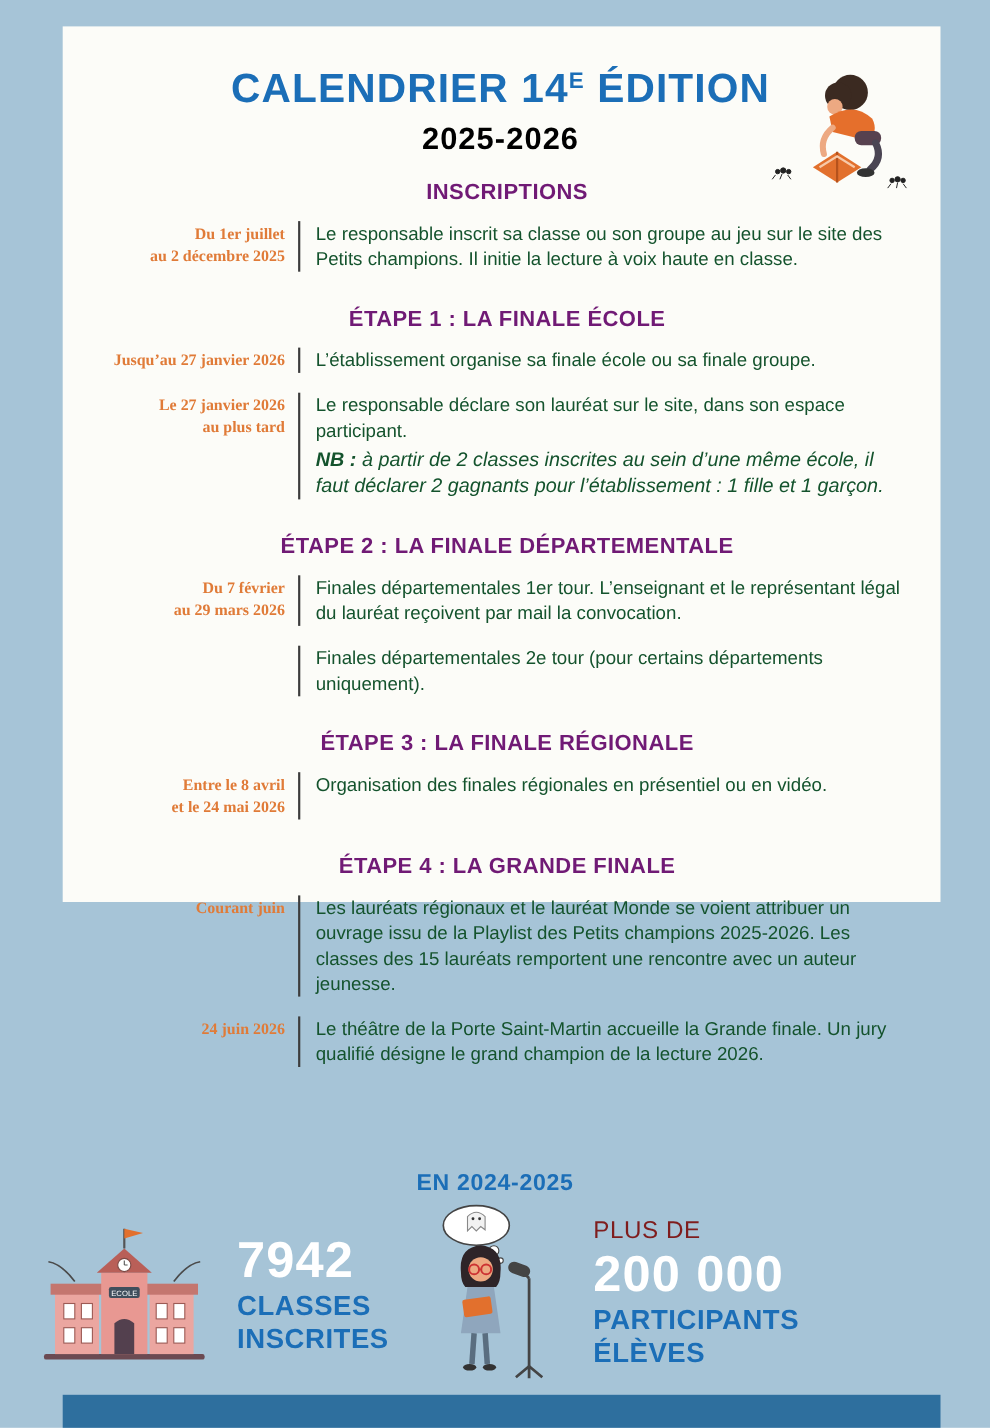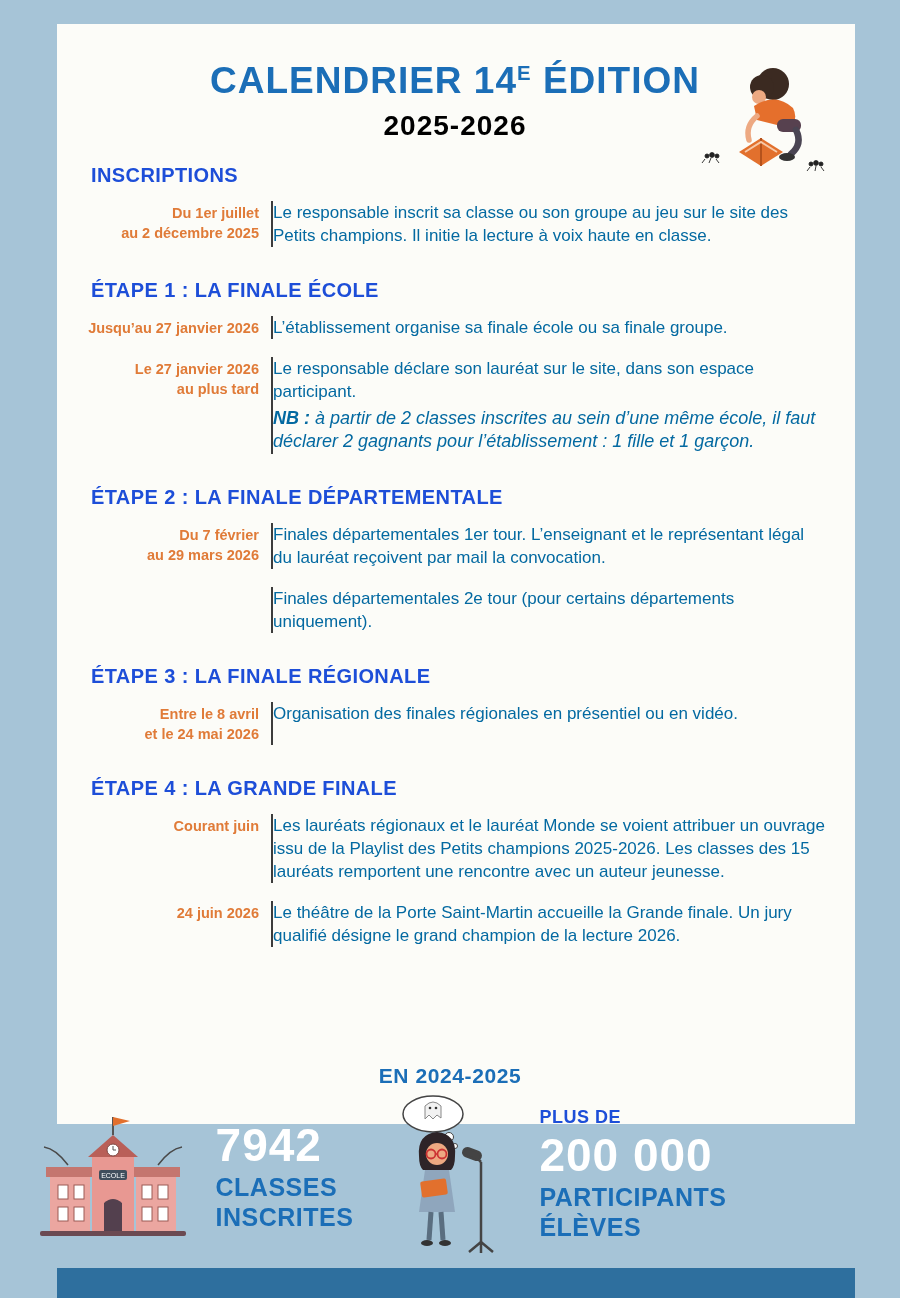--- a/index.html
+++ b/index.html
@@ -1,47 +1,47 @@
 <!DOCTYPE html>
 <html><head>
 <meta charset="utf-8">
 <style>
   * { margin:0; padding:0; box-sizing:border-box; }
   html,body { width:900px; height:1298px; }
   body { background:#a6c4d7; font-family:"Liberation Sans", sans-serif; position:relative; overflow:hidden; }
 
-  .sheet { position:absolute; left:57px; top:24px; width:798px; height:1100px;
+  .sheet { position:absolute; left:57px; top:24px; width:798px; height:796px;
            background:#fcfcf8; padding:36px 24px 0 22px; }
 
   .title { text-align:center; color:#1b6eb7; font-size:37px; font-weight:bold; letter-spacing:1px; }
   .title sup { font-size:0.55em; }
   .subtitle { text-align:center; color:#000000; font-size:28px; font-weight:bold; margin-top:8px; letter-spacing:1px; }
 
   .kid-illo { position:absolute; top:40px; right:24px; }
 
   .content { margin-top:6px; }
-  .sec { font-size:20px; font-weight:bold; color:#1d4ed8; letter-spacing:0.4px; margin:32px 0 14px 12px; }
+  .sec { font-size:20px; font-weight:bold; color:#701a75; letter-spacing:0.4px; margin:32px 0 14px 12px;text-align:center; }
   .content .sec:first-child { margin-top:22px; }
 
   .row { display:flex; margin-bottom:18px; }
   .date { flex:none; width:192px; padding-right:12px; padding-top:3px; text-align:right;
           color:#e07b38; font-weight:bold; font-size:14.5px; line-height:1.35; }
-  .dl { display:block; white-space:nowrap; }
-  .rtext { flex:1; border-left:2.5px solid #3c3c3c; padding-right:4px;
-           font-size:17px; line-height:1.36; color:#0369a1; }
+  .dl { display:block; white-space:nowrap;font-family:Liberation Serif, serif; }
+  .rtext { flex:1; border-left:2.5px solid #3c3c3c; padding-left:14px; padding-right:4px;
+           font-size:17px; line-height:1.36; color:#14532d; }
   .note { font-size:18px; font-style:italic; margin-top:3px; line-height:1.32; }
   .nb { font-weight:bold; }
 
   .footer-head { position:absolute; top:1064px; left:0; width:900px; text-align:center;
                  color:#1b6eb7; font-size:21px; font-weight:bold; letter-spacing:0.6px; }
   .stats { position:absolute; top:1092px; left:0; width:764px;
            display:flex; justify-content:center; align-items:center; gap:28px; }
   .stat .num { color:#fff; font-size:46px; font-weight:bold; letter-spacing:1px; }
   .stat .lbl { color:#1b6eb7; font-size:25px; font-weight:bold; line-height:1.2; letter-spacing:0.5px; }
-  .stat .pre { color:#1d4ed8; font-size:18px; font-weight:bold; letter-spacing:0.5px; }
+  .stat .pre { color:#7f1d1d; font-size:22px; font-weight:normal; letter-spacing:0.5px; }
 
   .bottom-bar { position:absolute; left:57px; bottom:0; width:798px; height:30px; background:#2e6f9e; }
 </style>
 </head>
 <body>
 
 <div class="sheet">
 
   <div class="title">
     <span>CALENDRIER 14</span><sup>E</sup><span> ÉDITION</span>

